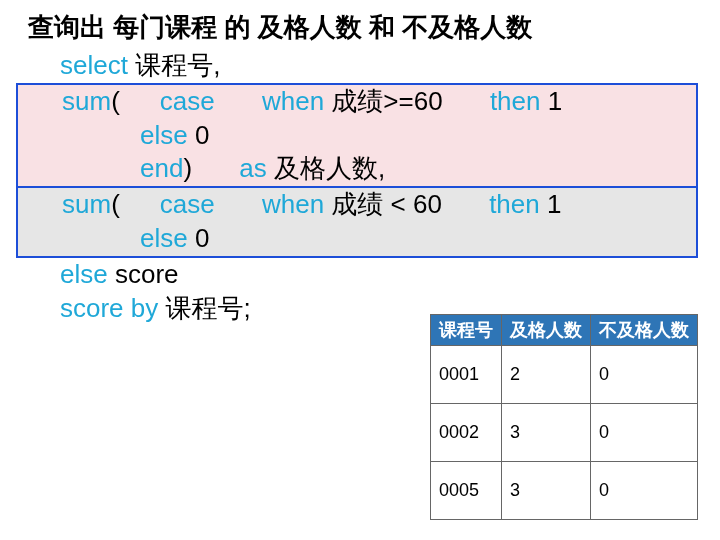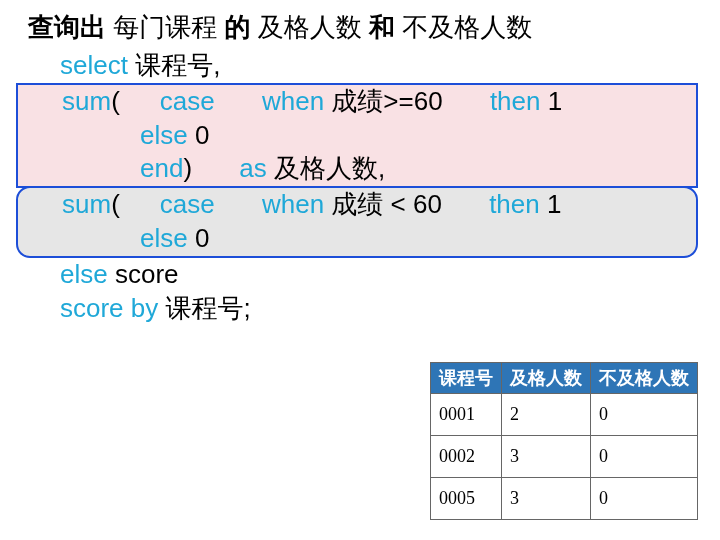--- a/index.html
+++ b/index.html
@@ -11,59 +11,58 @@
     font-family: "Microsoft YaHei", "微软雅黑", sans-serif;
     position: relative;
     overflow: hidden;
   }
   .title {
     padding: 10px 20px 4px 28px;
     font-size: 26px;
     color: #000;
   }
   .title .normal { font-weight: bold; }
-  .title .bold { font-weight: normal; }
+  .title .bold { font-weight: bold; }
   .code-area {
     margin-left: 20px;
     font-size: 26px;
     line-height: 1.3;
     color: #000;
   }
   .kw { color: #1fa8d8; margin-left: 40px; }
   .plain { color: #000; }
   .num { color: #000; }
   .box {
     border: 2px solid #1d4ed8;
     margin-left: -4px;
     margin-right: 22px;
     padding-left: 4px;
   }
   .box-pink { background: #f9e1e4; margin-bottom: -2px; }
-  .box-gray { background: #e6e6e6; border-radius: 14px; }
+  .box-gray { background: #e6e6e6; }
   .ind { display: inline-block; width: 78px; }
   .result-table {
     position: absolute;
     right: 22px;
     bottom: 20px;
     border-collapse: collapse;
     font-size: 18px;
   }
   .result-table th {
     background: #2e75b6;
     color: #fff;
     border: 1px solid #666;
     padding: 3px 8px;
     text-align: right;
     font-weight: bold;
   }
   .result-table td {
     border: 1px solid #666;
-    padding: 10px 8px;
+    padding: 18px 8px;
     background: #fff;
-    font-family: Liberation Serif, serif;
   }
 </style>
 </head>
 <body>
 
 <div class="title">
   <span class="normal">查询出</span>
   <span class="bold">每门课程</span>
   <span class="normal">的</span>
   <span class="bold">及格人数</span>

